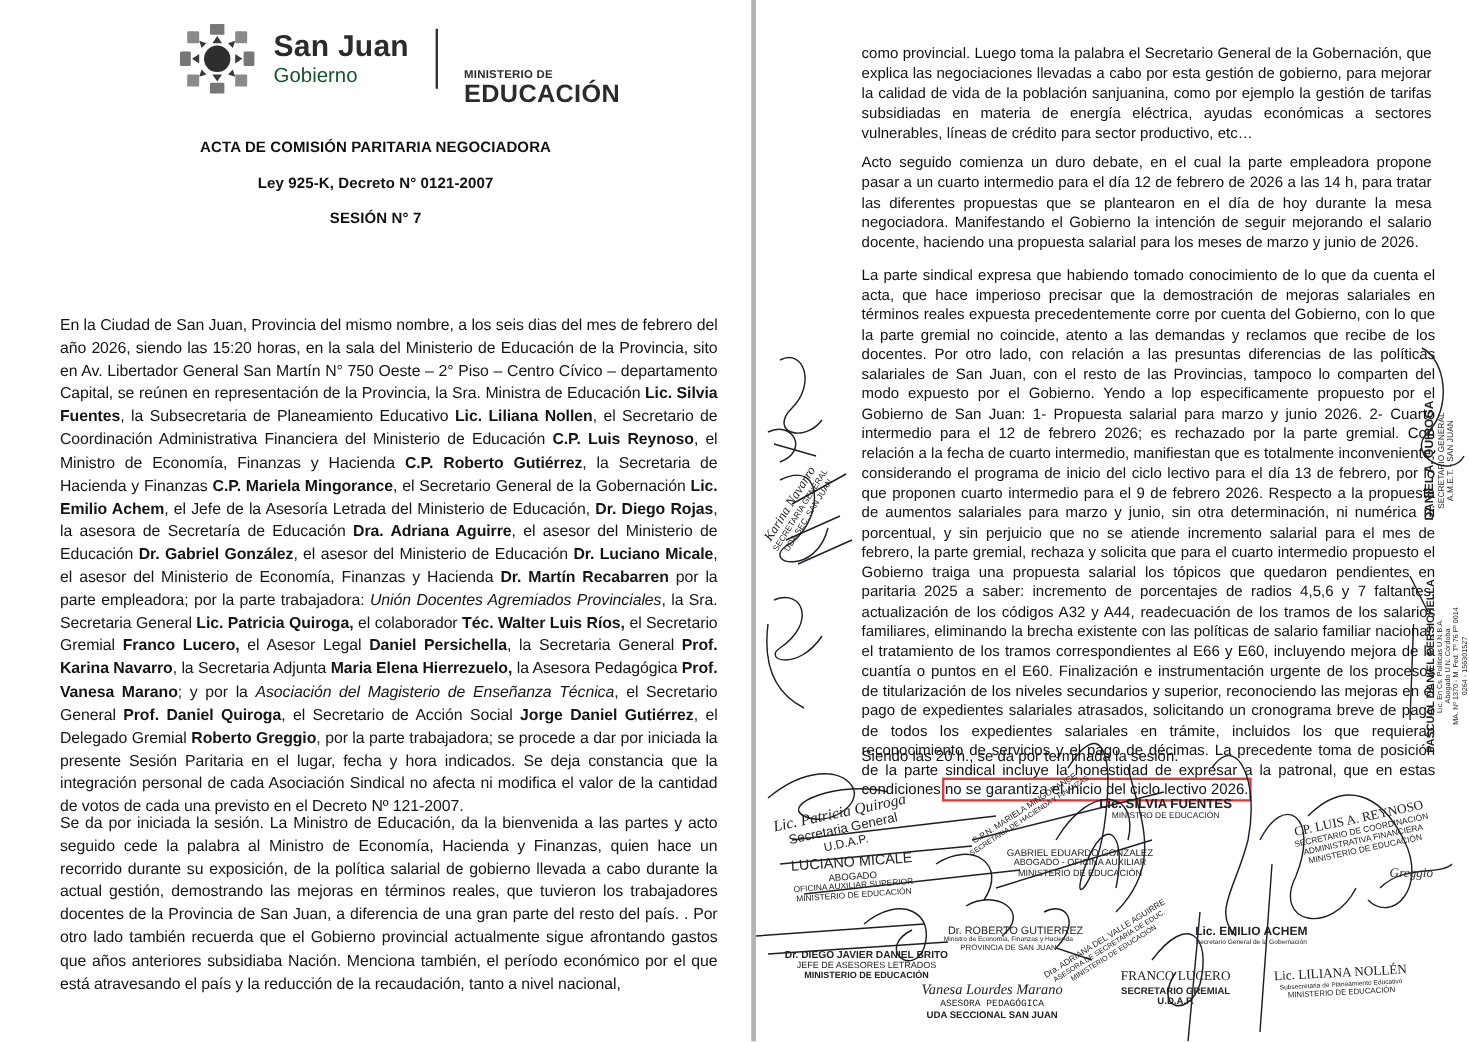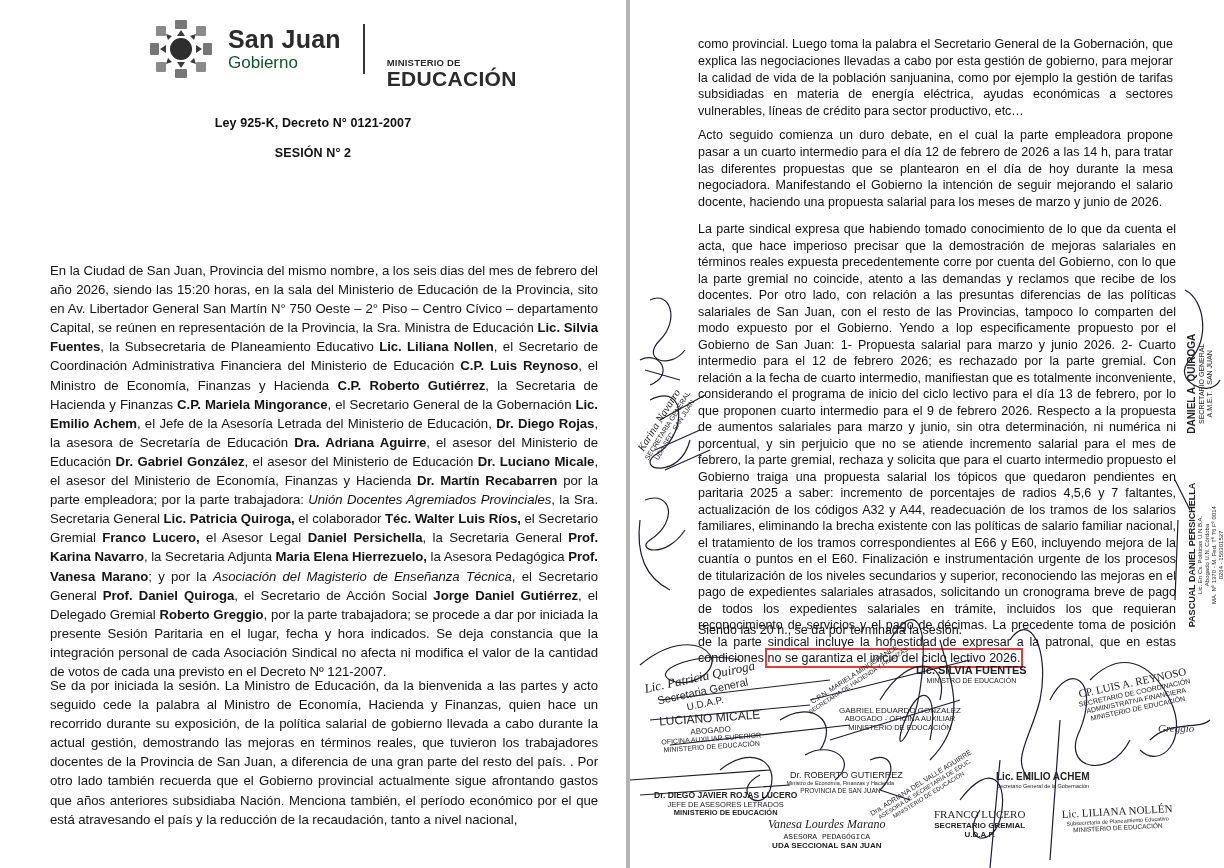--- a/index.html
+++ b/index.html
@@ -26,21 +26,21 @@
   .titles { position: absolute; left: 0; width: 626px; top: 116px; text-align: center; }
   .titles div { font-weight: bold; font-size: 12.5px; color: #111; height: 29.5px; letter-spacing: 0.1px; }
 
   
   .para { position: absolute; font-size: 13.2px; line-height: 19.1px; text-align: justify; color: #151515; letter-spacing: -0.05px; }
   .para b { font-weight: bold; }
   .para i { font-style: italic; }
   .left-p1 { left: 50px; top: 261px; width: 548px; }
   .left-p2 { left: 50px; top: 676px; width: 548px; }
 
-  .r-para { position: absolute; font-size: 12.5px; line-height: 16.4px; text-align: justify; color: #111; }
+  .r-para { position: absolute; font-size: 12.5px; line-height: 16.4px; text-align: justify; color: #111; margin-left: 20px; }
   .right-p1 { left: 68px; top: 36px; width: 475px; line-height: 16.8px; }
   .right-p2 { left: 68px; top: 127px; width: 475px; line-height: 16.8px; }
   .right-p3 { left: 68px; top: 221px; width: 478px; line-height: 16.5px; }
   .right-p4 { left: 68px; top: 622px; width: 300px; }
 
   .highlight { outline: 2px solid #e23b3b; outline-offset: 1px; }
 
   
   .stamp { position: absolute; font-weight: bold; color: #222; text-align: center; line-height: 1.15; white-space: nowrap; }
   .stamp .s-name { font-size: 11px; }
@@ -86,22 +86,23 @@
       <span class="brand-sub">Gobierno</span>
     </div>
     <div class="header-sep"></div>
     <div class="ministry">
       <span class="ministry-top">MINISTERIO DE</span>
       <span class="ministry-main">EDUCACIÓN</span>
     </div>
   </div>
 
   <div class="titles">
+    <div>ACTA DE COMISIÓN PARITARIA NEGOCIADORA</div>
     <div>Ley 925-K, Decreto N° 0121-2007</div>
-    <div>SESIÓN N° 2</div>
+    <div>SESIÓN N° 7</div>
   </div>
 
   <div class="para left-p1" id="left-p1"><span>En la Ciudad de San Juan, Provincia del mismo nombre, a los seis dias del mes de febrero del año 2026, siendo las 15:20 horas, en la sala del Ministerio de Educación de la Provincia, sito en Av. Libertador General San Martín N° 750 Oeste – 2° Piso – Centro Cívico – departamento Capital, se reúnen en representación de la Provincia, la Sra. Ministra de Educación </span><b>Lic. Silvia Fuentes</b><span>, la Subsecretaria de Planeamiento Educativo </span><b>Lic. Liliana Nollen</b><span>, el Secretario de Coordinación Administrativa Financiera del Ministerio de Educación </span><b>C.P. Luis Reynoso</b><span>, el Ministro de Economía, Finanzas y Hacienda </span><b>C.P. Roberto Gutiérrez</b><span>, la Secretaria de Hacienda y Finanzas </span><b>C.P. Mariela Mingorance</b><span>, el Secretario General de la Gobernación </span><b>Lic. Emilio Achem</b><span>, el Jefe de la Asesoría Letrada del Ministerio de Educación, </span><b>Dr. Diego Rojas</b><span>, la asesora de Secretaría de Educación </span><b>Dra. Adriana Aguirre</b><span>, el asesor del Ministerio de Educación </span><b>Dr. Gabriel González</b><span>, el asesor del Ministerio de Educación </span><b>Dr. Luciano Micale</b><span>, el asesor del Ministerio de Economía, Finanzas y Hacienda </span><b>Dr. Martín Recabarren</b><span> por la parte empleadora; por la parte trabajadora: </span><i>Unión Docentes Agremiados Provinciales</i><span>, la Sra. Secretaria General </span><b>Lic. Patricia Quiroga,</b><span> el colaborador </span><b>Téc. Walter Luis Ríos,</b><span> el Secretario Gremial </span><b>Franco Lucero,</b><span> el Asesor Legal </span><b>Daniel Persichella</b><span>, la Secretaria General </span><b>Prof. Karina Navarro</b><span>, la Secretaria Adjunta </span><b>Maria Elena Hierrezuelo,</b><span> la Asesora Pedagógica </span><b>Prof. Vanesa Marano</b><span>; y por la </span><i>Asociación del Magisterio de Enseñanza Técnica</i><span>, el Secretario General </span><b>Prof. Daniel Quiroga</b><span>, el Secretario de Acción Social </span><b>Jorge Daniel Gutiérrez</b><span>, el Delegado Gremial </span><b>Roberto Greggio</b><span>, por la parte trabajadora; se procede a dar por iniciada la presente Sesión Paritaria en el lugar, fecha y hora indicados. Se deja constancia que la integración personal de cada Asociación Sindical no afecta ni modifica el valor de la cantidad de votos de cada una previsto en el Decreto Nº 121-2007.</span></div>
   <div class="para left-p2">Se da por iniciada la sesión.  La Ministro de Educación, da la bienvenida a las partes y acto seguido cede la palabra al Ministro de Economía, Hacienda y Finanzas, quien hace un recorrido durante su exposición, de la política salarial de gobierno llevada a cabo durante la actual gestión, demostrando las mejoras en términos reales, que tuvieron los trabajadores docentes de la Provincia de San Juan, a diferencia de una gran parte del resto del país. . Por otro lado también recuerda que el Gobierno provincial actualmente sigue afrontando gastos que años anteriores subsidiaba Nación. Menciona también, el período económico por el que está atravesando el país y la reducción de la recaudación, tanto a nivel nacional,</div>
 </div>
 
 <div class="page-divider"></div>
 
 <div class="page page-right">
   <div class="r-para right-p1">como provincial. Luego toma la palabra el Secretario General de la Gobernación, que explica las negociaciones llevadas a cabo por esta gestión de gobierno, para mejorar la calidad de vida de la población sanjuanina, como por ejemplo la gestión de tarifas subsidiadas en materia de energía eléctrica, ayudas económicas a sectores vulnerables, líneas de crédito para sector productivo, etc…</div>
@@ -172,21 +173,21 @@
   </div>
 
   <div class="stamp rot" style="left:448px;top:676px;transform:rotate(-12deg);">
     <div class="s-name" style="font-size:11px;font-weight:normal;font-family:'Liberation Serif',serif;">CP. LUIS A. REYNOSO</div>
     <div class="s-role" style="font-size:7px;">SECRETARIO DE COORDINACIÓN</div>
     <div class="s-role" style="font-size:7px;">ADMINISTRATIVA FINANCIERA</div>
     <div class="s-role" style="font-size:7px;">MINISTERIO DE EDUCACIÓN</div>
   </div>
 
   <div class="stamp" style="left:24px;top:791px;">
-    <div class="s-role" style="font-size:8.5px;font-weight:bold;">Dr. DIEGO JAVIER ROJAS LUCERO</div>
+    <div class="s-role" style="font-size:8.5px;font-weight:bold;">Dr. DIEGO JAVIER DANIEL BRITO</div>
     <div class="s-role" style="font-size:7.5px;">JEFE DE ASESORES LETRADOS</div>
     <div class="s-role" style="font-size:7.5px;font-weight:bold;">MINISTERIO DE EDUCACIÓN</div>
   </div>
 
   <div class="stamp" style="left:148px;top:770px;">
     <div class="s-role" style="font-size:9px;padding-left:12px;">Dr. ROBERTO GUTIERREZ</div>
     <div class="s-role" style="font-size:5.5px;">Ministro de Economía, Finanzas y Hacienda</div>
     <div class="s-role" style="font-size:6.5px;">PROVINCIA DE SAN JUAN</div>
   </div>
 

